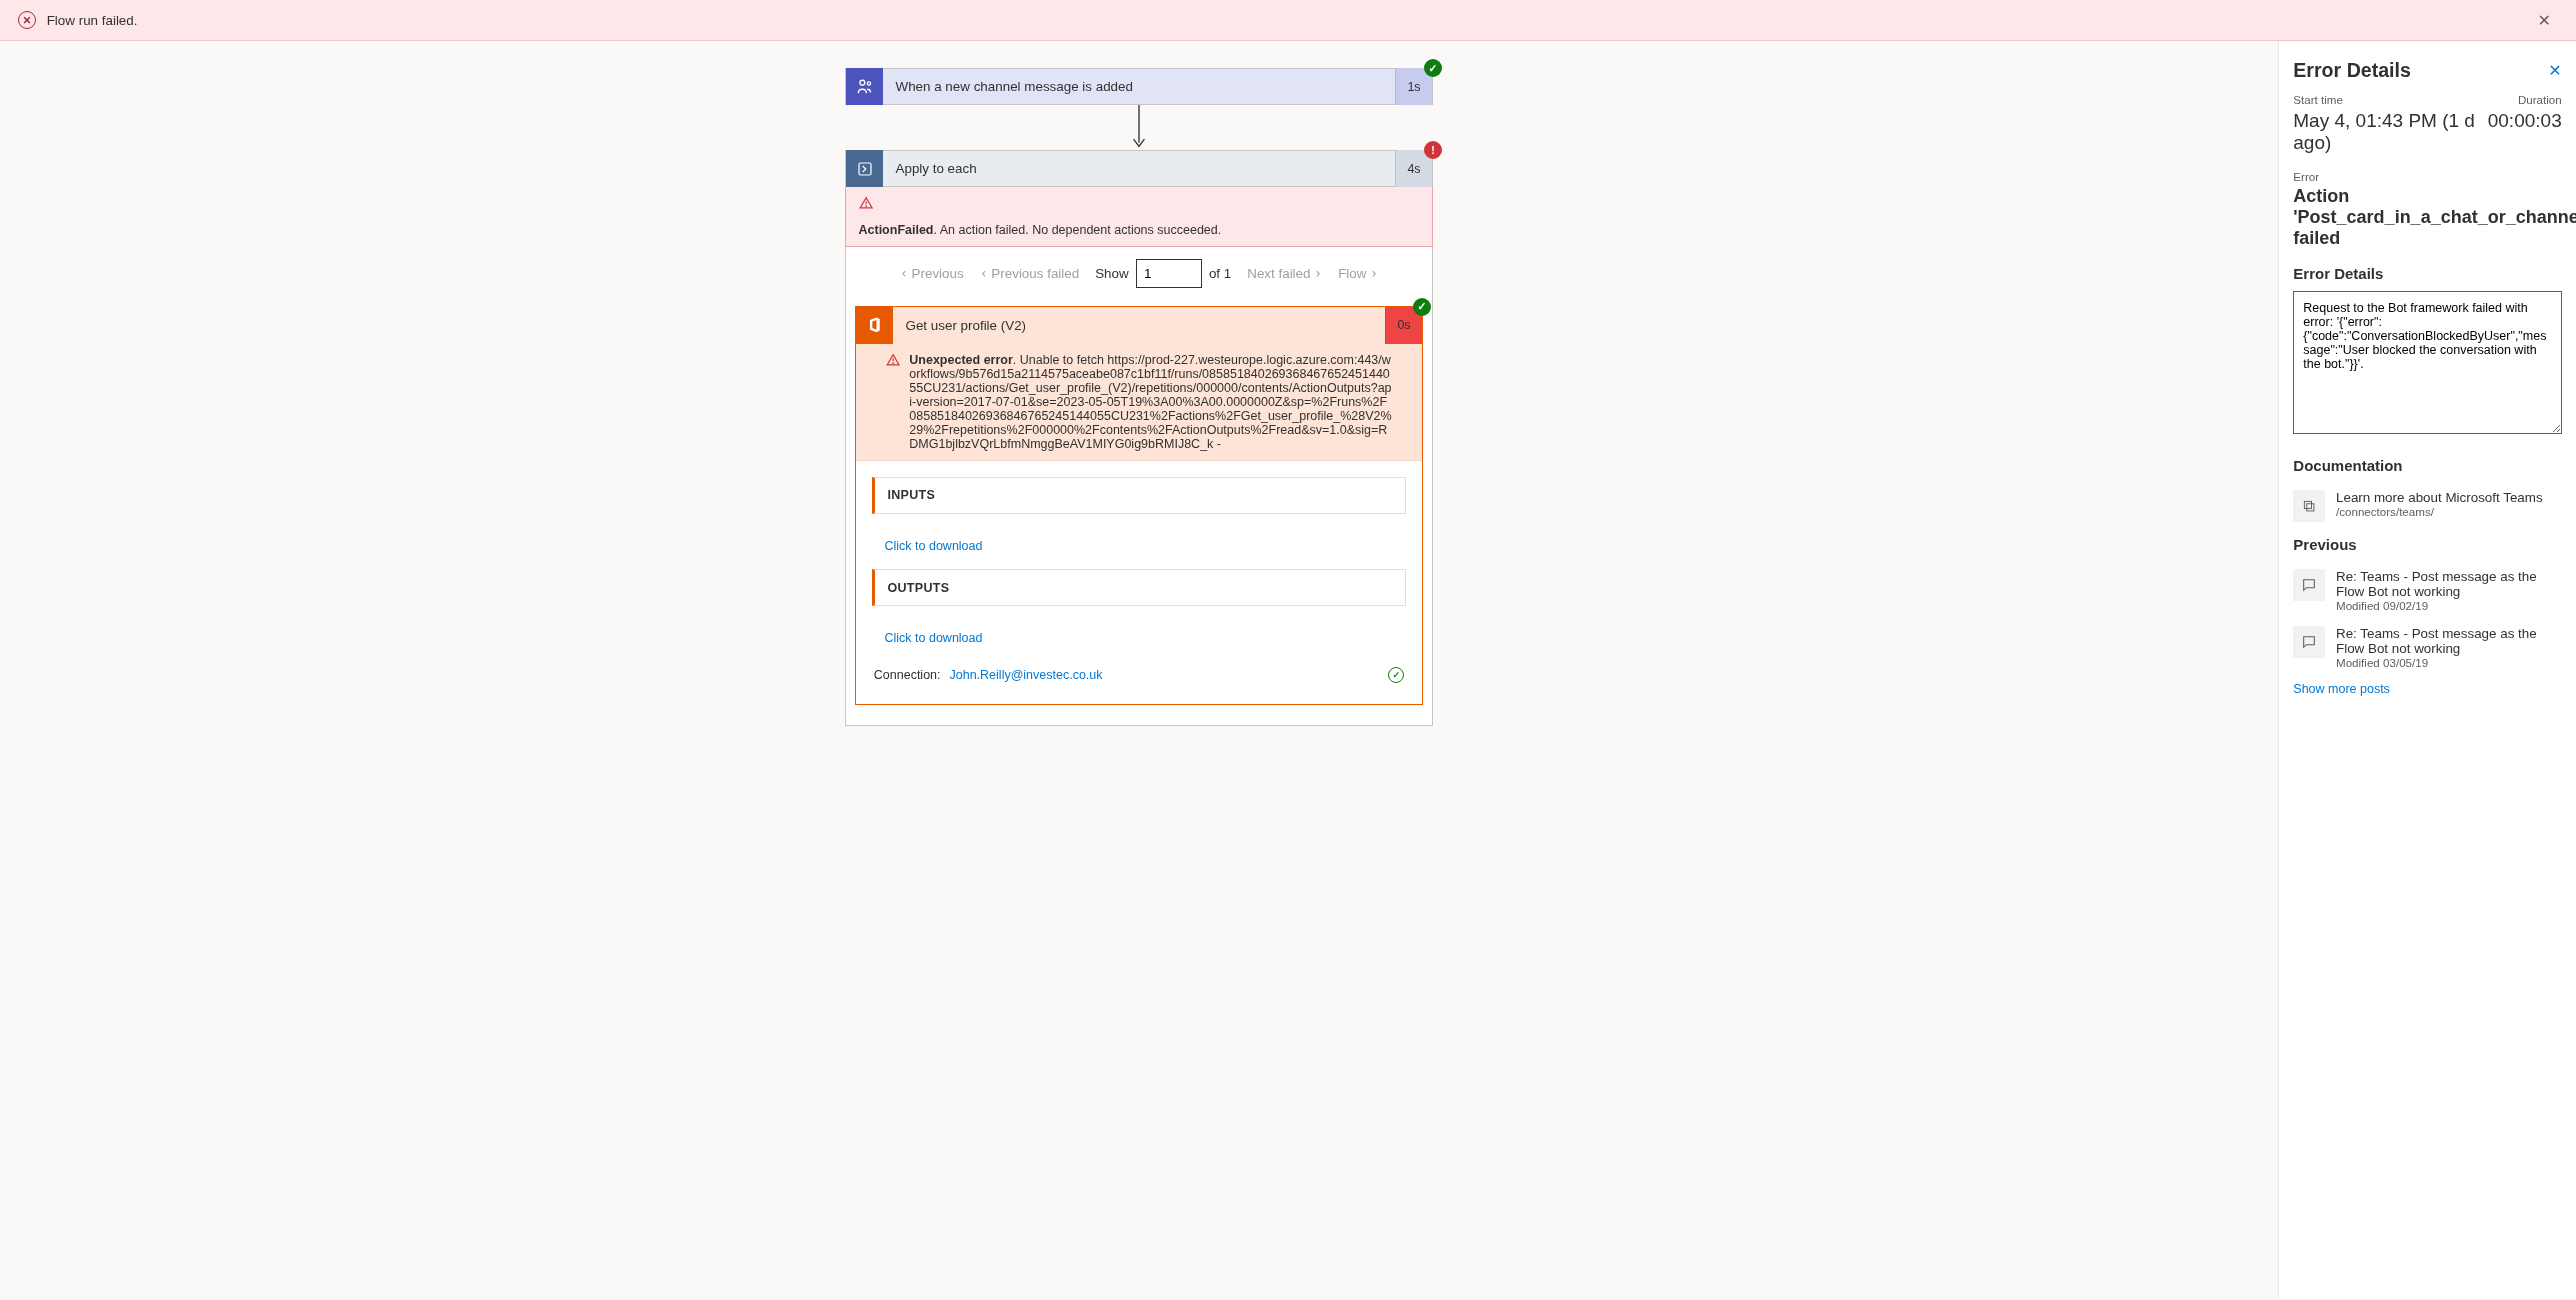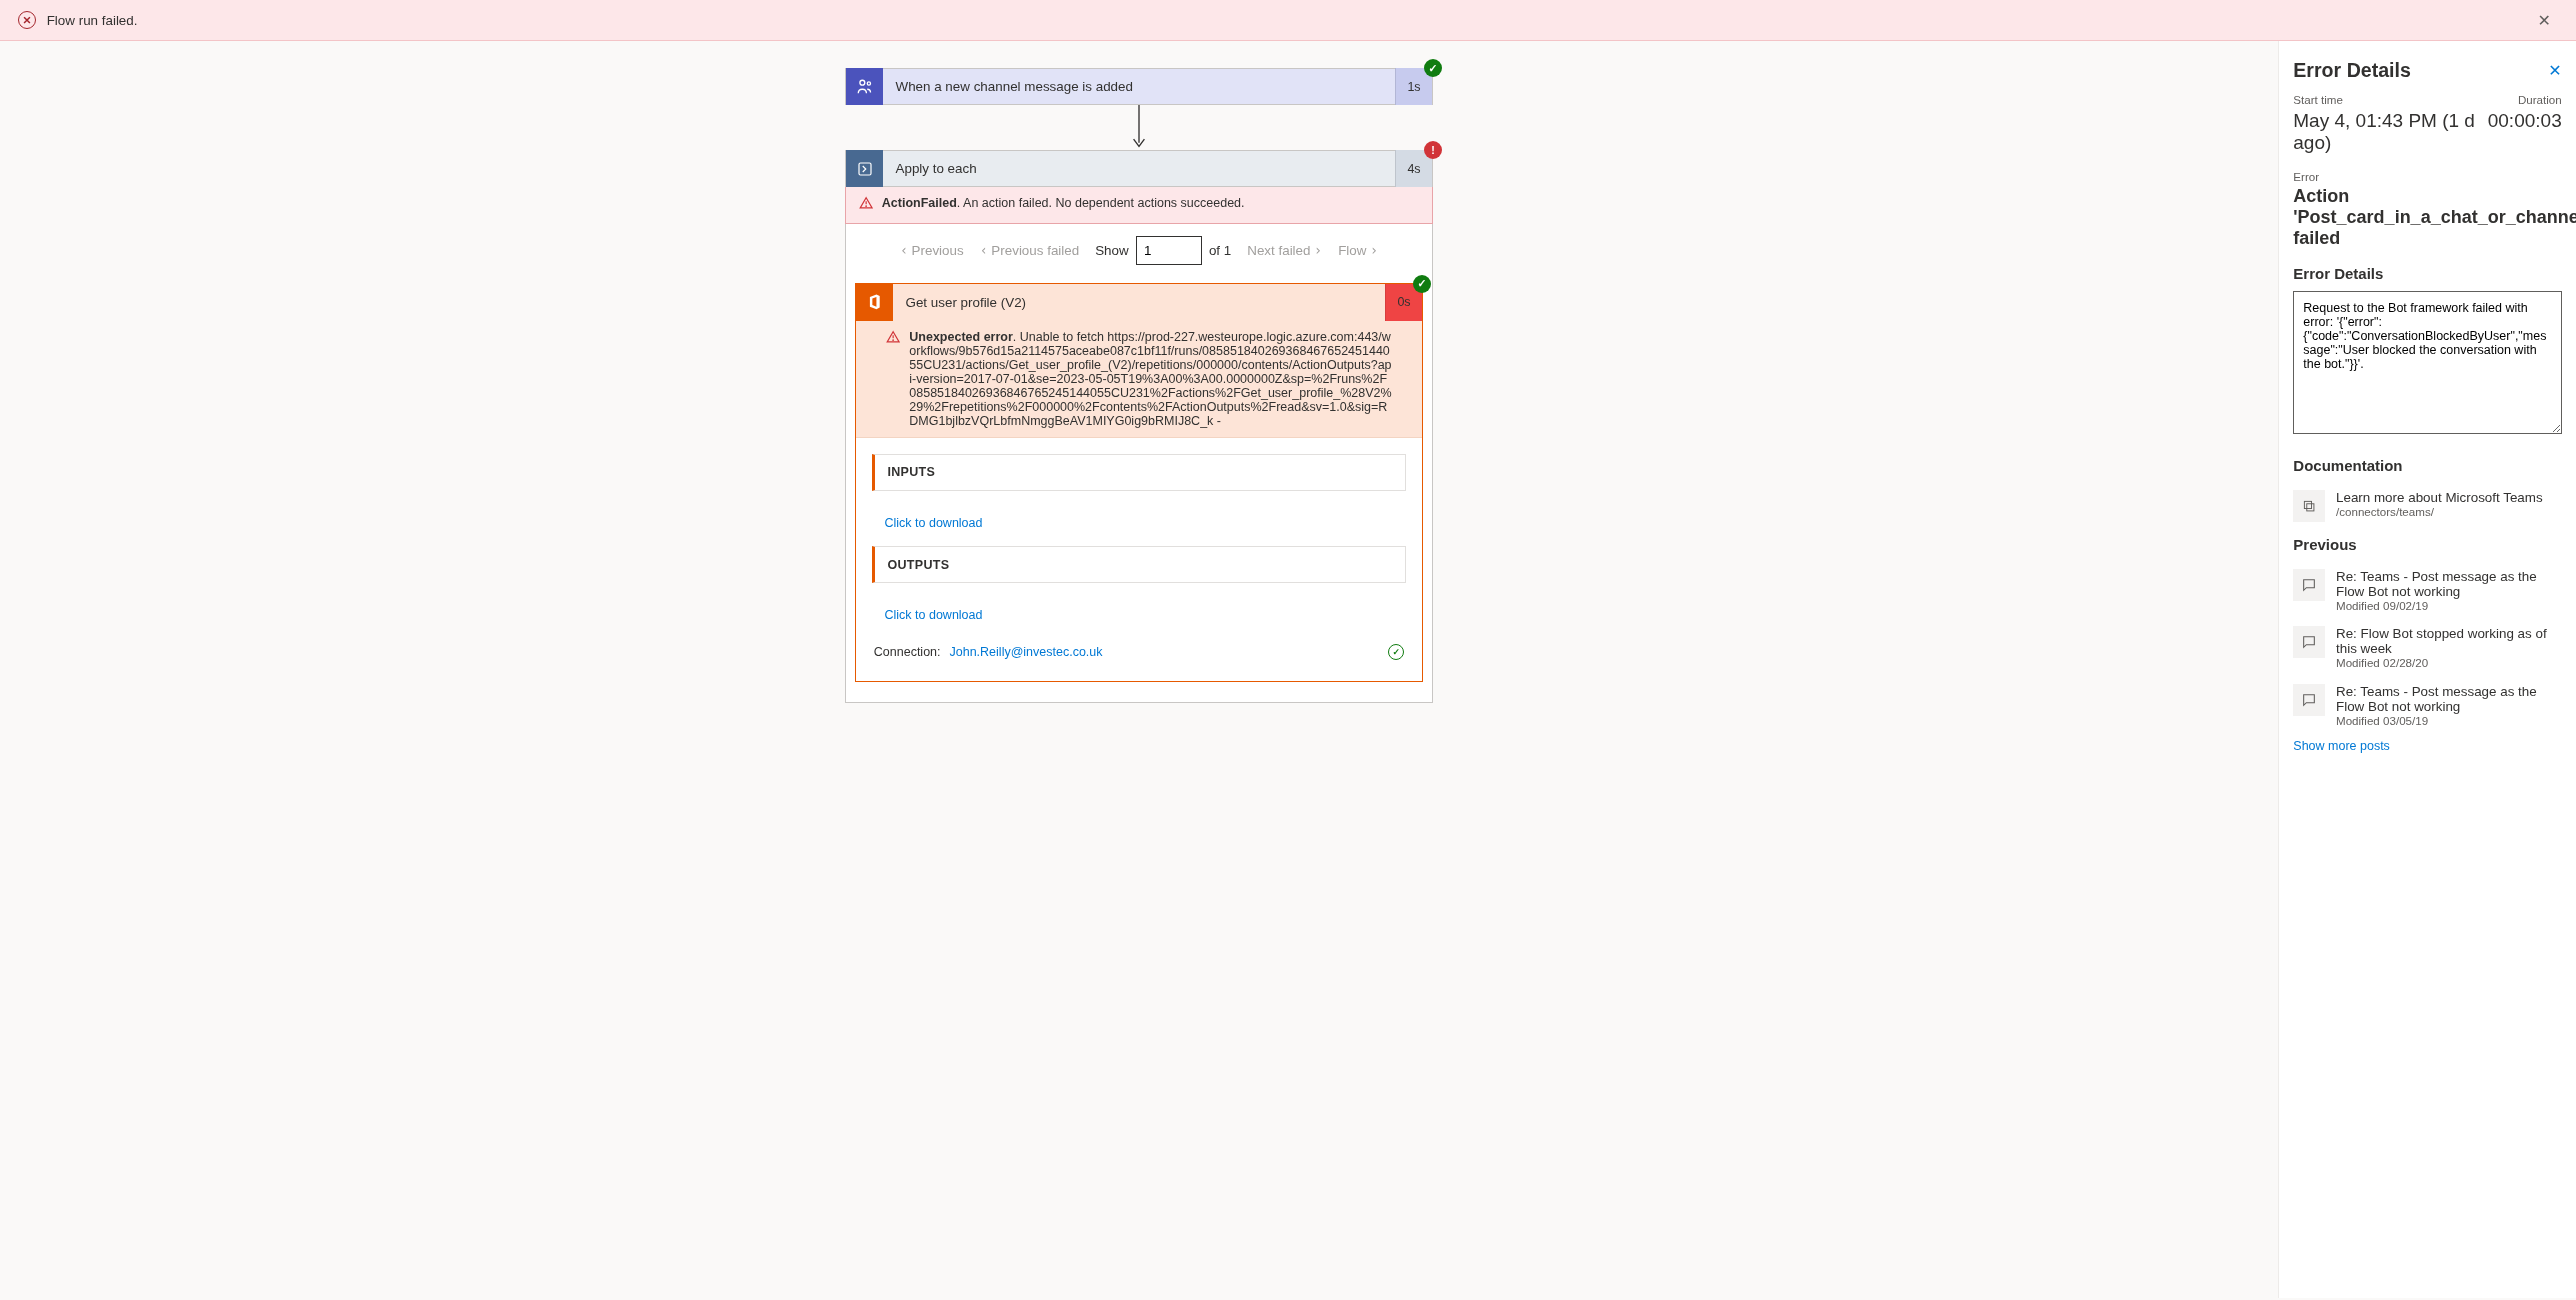--- a/index.html
+++ b/index.html
@@ -106,20 +106,21 @@
     
     .action-failed {
       background: #fde7e9;
       border: 0.9px solid #e8a4a8;
       border-top: none;
       padding: 9px 12.5px;
       display: flex;
       gap: 9px;
       align-items: flex-start;
       font-size: 12.5px;
+      flex-direction: column;
     }
     .warn-icon {
       color: #d13438;
       font-size: 12.5px;
       flex-shrink: 0;
     }
     
     
     .iterator-box {
       border: 0.9px solid #c8c6c4;
@@ -398,31 +399,20 @@
         <div class="sub">Modified 09/02/19</div>
       </div>
     </div>
     <div class="comm-item">
       <div class="comm-icon">
         <svg width="16" height="16" viewBox="0 0 24 24" fill="none" stroke="#605e5c" stroke-width="1.6">
             <path d="M4 4h16v12H8l-4 4z"></path>
           </svg>
       </div>
       <div class="doc-body">
-        <div class="title">Re: Flow Bot stopped working as of this week</div>
-        <div class="sub">Modified 02/28/20</div>
-      </div>
-    </div>
-    <div class="comm-item">
-      <div class="comm-icon">
-        <svg width="16" height="16" viewBox="0 0 24 24" fill="none" stroke="#605e5c" stroke-width="1.6">
-            <path d="M4 4h16v12H8l-4 4z"></path>
-          </svg>
-      </div>
-      <div class="doc-body">
         <div class="title">Re: Teams - Post message as the Flow Bot not working</div>
         <div class="sub">Modified 03/05/19</div>
       </div>
     </div>
     <span class="show-more">Show more posts</span>
   </div>
 </div>
 
 
 </body></html>

